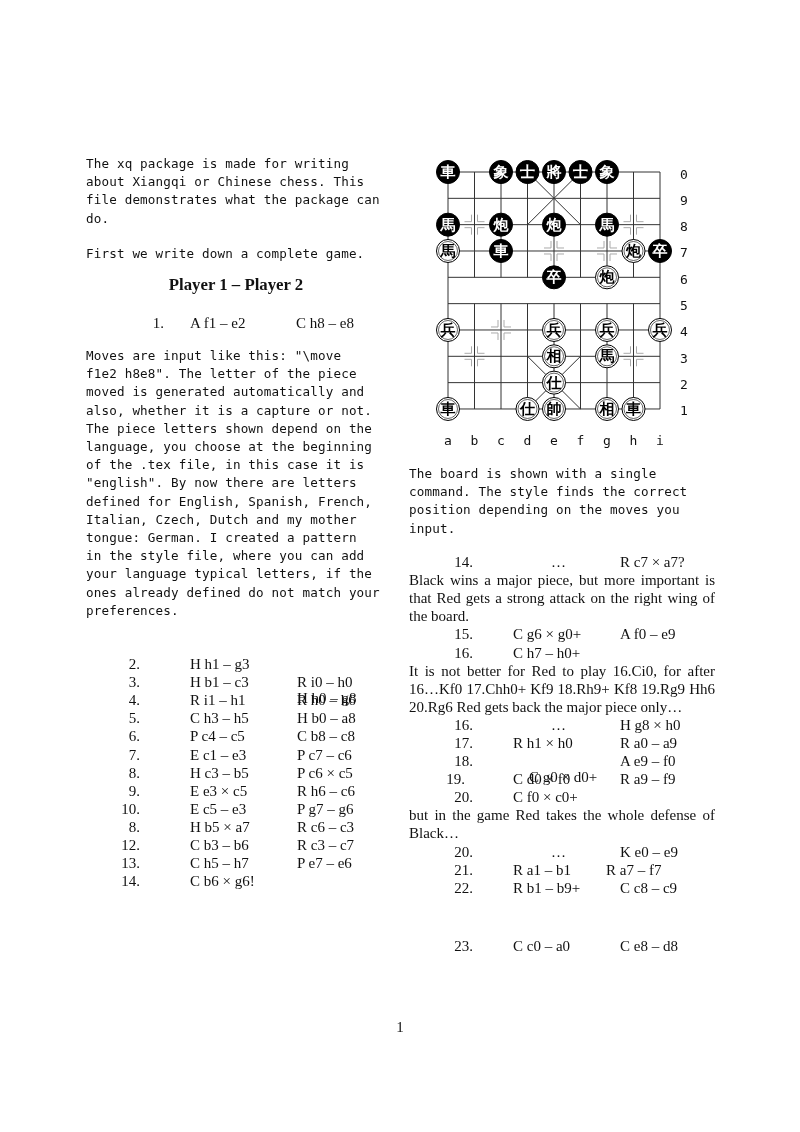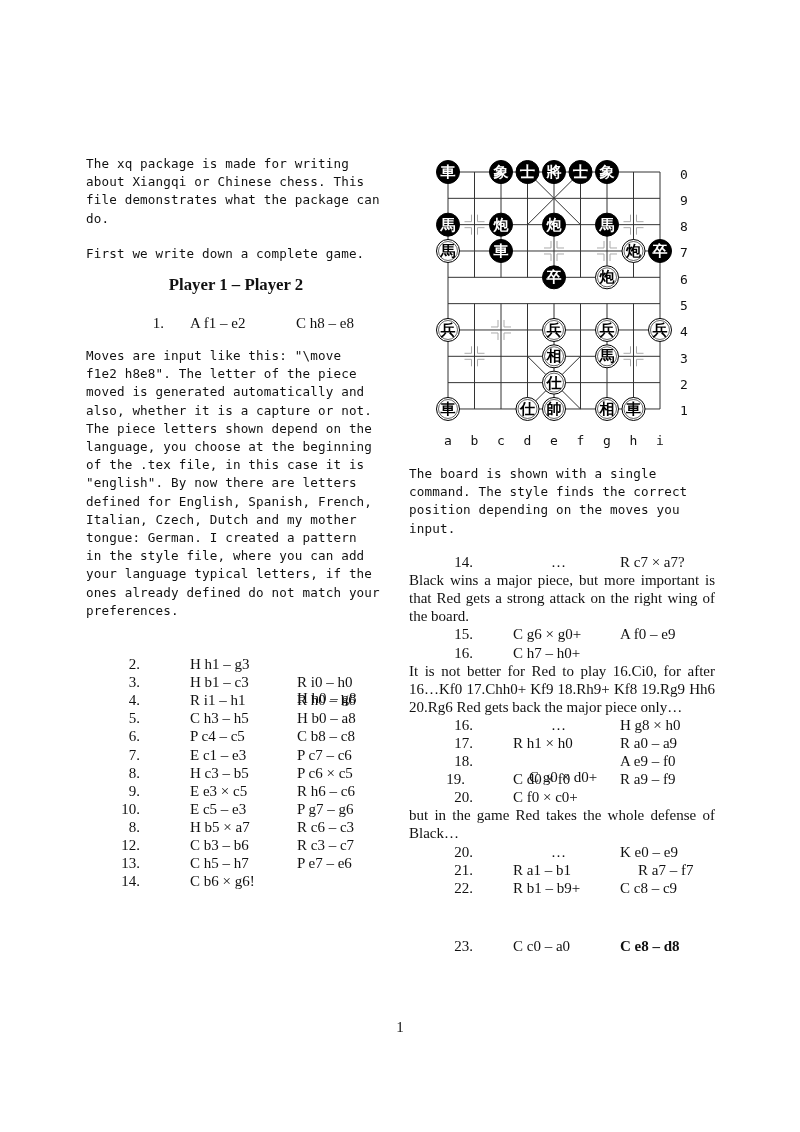--- a/index.html
+++ b/index.html
@@ -351,27 +351,27 @@
     </div>
     <p class="rtext serif" style="top: 806.4px;">but in the game Red takes the whole defense of Black…</p>
     <div class="moverow serif" style="left: 409px; top: 842.6px; width: 306px;">
       <span class="mnum" style="left: 24px;">20.</span>
       <span style="left: 142px;">…</span>
       <span style="left: 211px;">K e0 – e9</span>
     </div>
     <div class="moverow serif" style="left: 409px; top: 860.7px; width: 306px;">
       <span class="mnum" style="left: 24px;">21.</span>
       <span style="left: 104px;">R a1 – b1</span>
-      <span style="left: 229px;">R a7 – f7</span>
+      <span style="left: 197px;">R a7 – f7</span>
     </div>
     <div class="moverow serif" style="left: 409px; top: 878.8px; width: 306px;">
       <span class="mnum" style="left: 24px;">22.</span>
       <span style="left: 104px;">R b1 – b9+</span>
       <span style="left: 211px;">C c8 – c9</span>
     </div>
     <div class="moverow serif" style="left: 409px; top: 937px; width: 306px;">
       <span class="mnum" style="left: 24px;">23.</span>
       <span style="left: 104px;">C c0 – a0</span>
-      <span style="left: 211px; font-weight: bold;">C e8 – d8</span>
+      <span style="left: 211px;">C e8 – d8</span>
     </div>
   </div>
 
 <div id="page-number" class="abs serif">1</div>
 
 </body></html>

